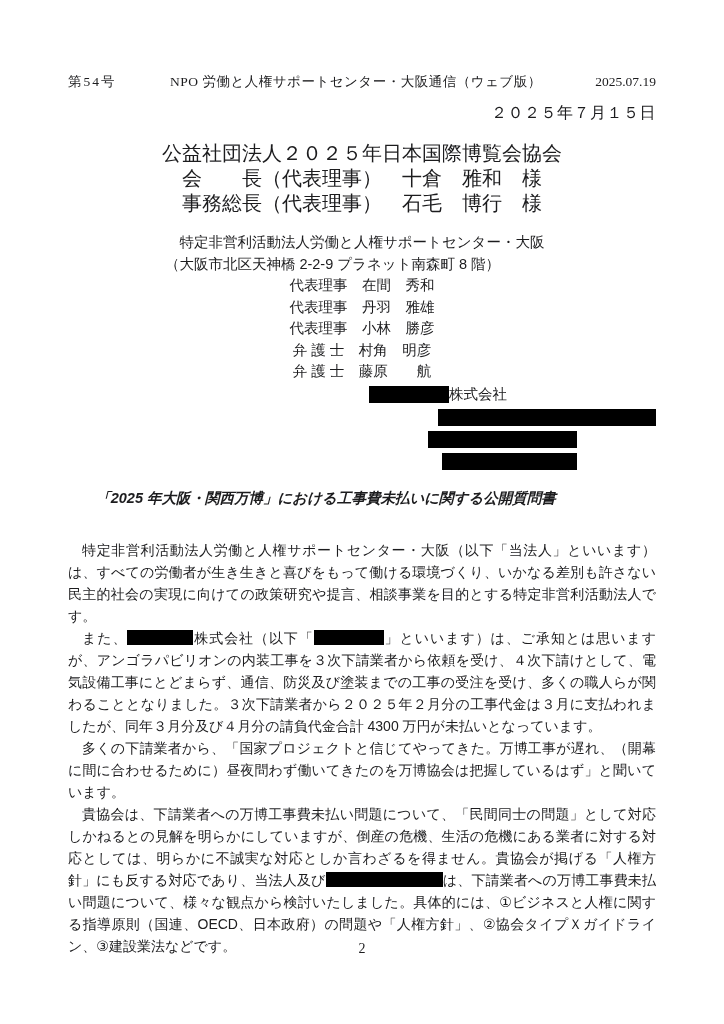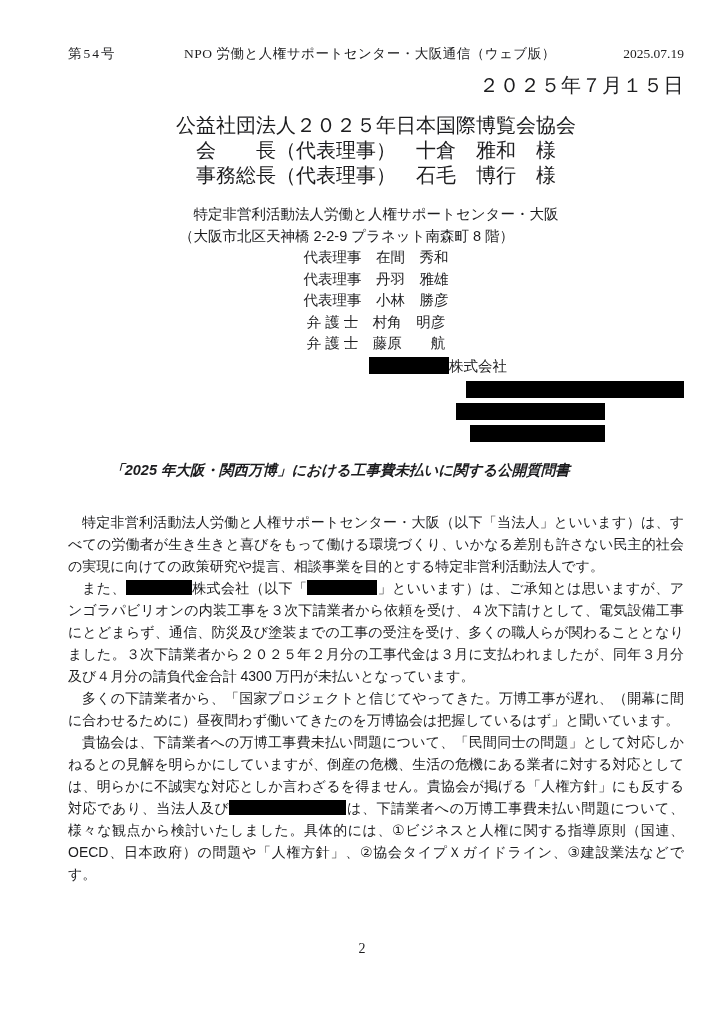--- a/index.html
+++ b/index.html
@@ -7,43 +7,43 @@
     --red:#e8382c;
     --paper:#ffffff;
   }
   html,body{margin:0;padding:0;background:#ffffff;}
   .page{
     position:relative;
     width:724px;height:1024px;
     background:var(--paper);
     color:var(--ink);
     box-sizing:border-box;
-    padding:46px 40px 0 68px;
+    padding:46px 68px 0 68px;
     overflow:hidden;
     font-family:"Liberation Sans","DejaVu Sans",sans-serif;
   }
   
   .header-row{
     display:flex;justify-content:space-between;align-items:baseline;
     font-family:"Liberation Serif","DejaVu Serif",serif;
     font-size:13.5px;line-height:16px;
   }
   .issue-no{letter-spacing:2px;}
-  .newsletter-title{letter-spacing:.5px;}
+  .newsletter-title{letter-spacing:.5px;margin-top:28px;}
   .date-line{
     margin-top:14px;text-align:right;
-    font-size:20px;line-height:18px;letter-spacing:.5px;
+    font-size:16px;line-height:18px;letter-spacing:.5px;
   }
   
   .recipient-block{margin-top:19px;font-size:20px;line-height:25px;text-align:center;}
   
   .sender-block{margin-top:16px;font-size:14.5px;line-height:21.5px;text-align:center;}
   .sender-address{padding-right:59px;}
   
-  .company-line{margin-top:2px;display:flex;align-items:flex-start;padding-left:301px;
+  .company-line{margin-top:2px;display:flex;align-items:flex-end;padding-left:301px;
     font-size:14.5px;line-height:18px;}
   .company-redact{width:80px;height:17px;background:#000;flex:0 0 auto;}
   .redaction-bars{margin-top:6px;display:flex;flex-direction:column;align-items:flex-end;gap:5px;}
   .redaction-bars > div{height:17px;background:#000;}
   
   .doc-title{
     margin:18px 0 0 0;
     text-align:center;
     transform:translateX(-36px);
     font-size:14.5px;font-weight:bold;line-height:21px;font-style:italic;

